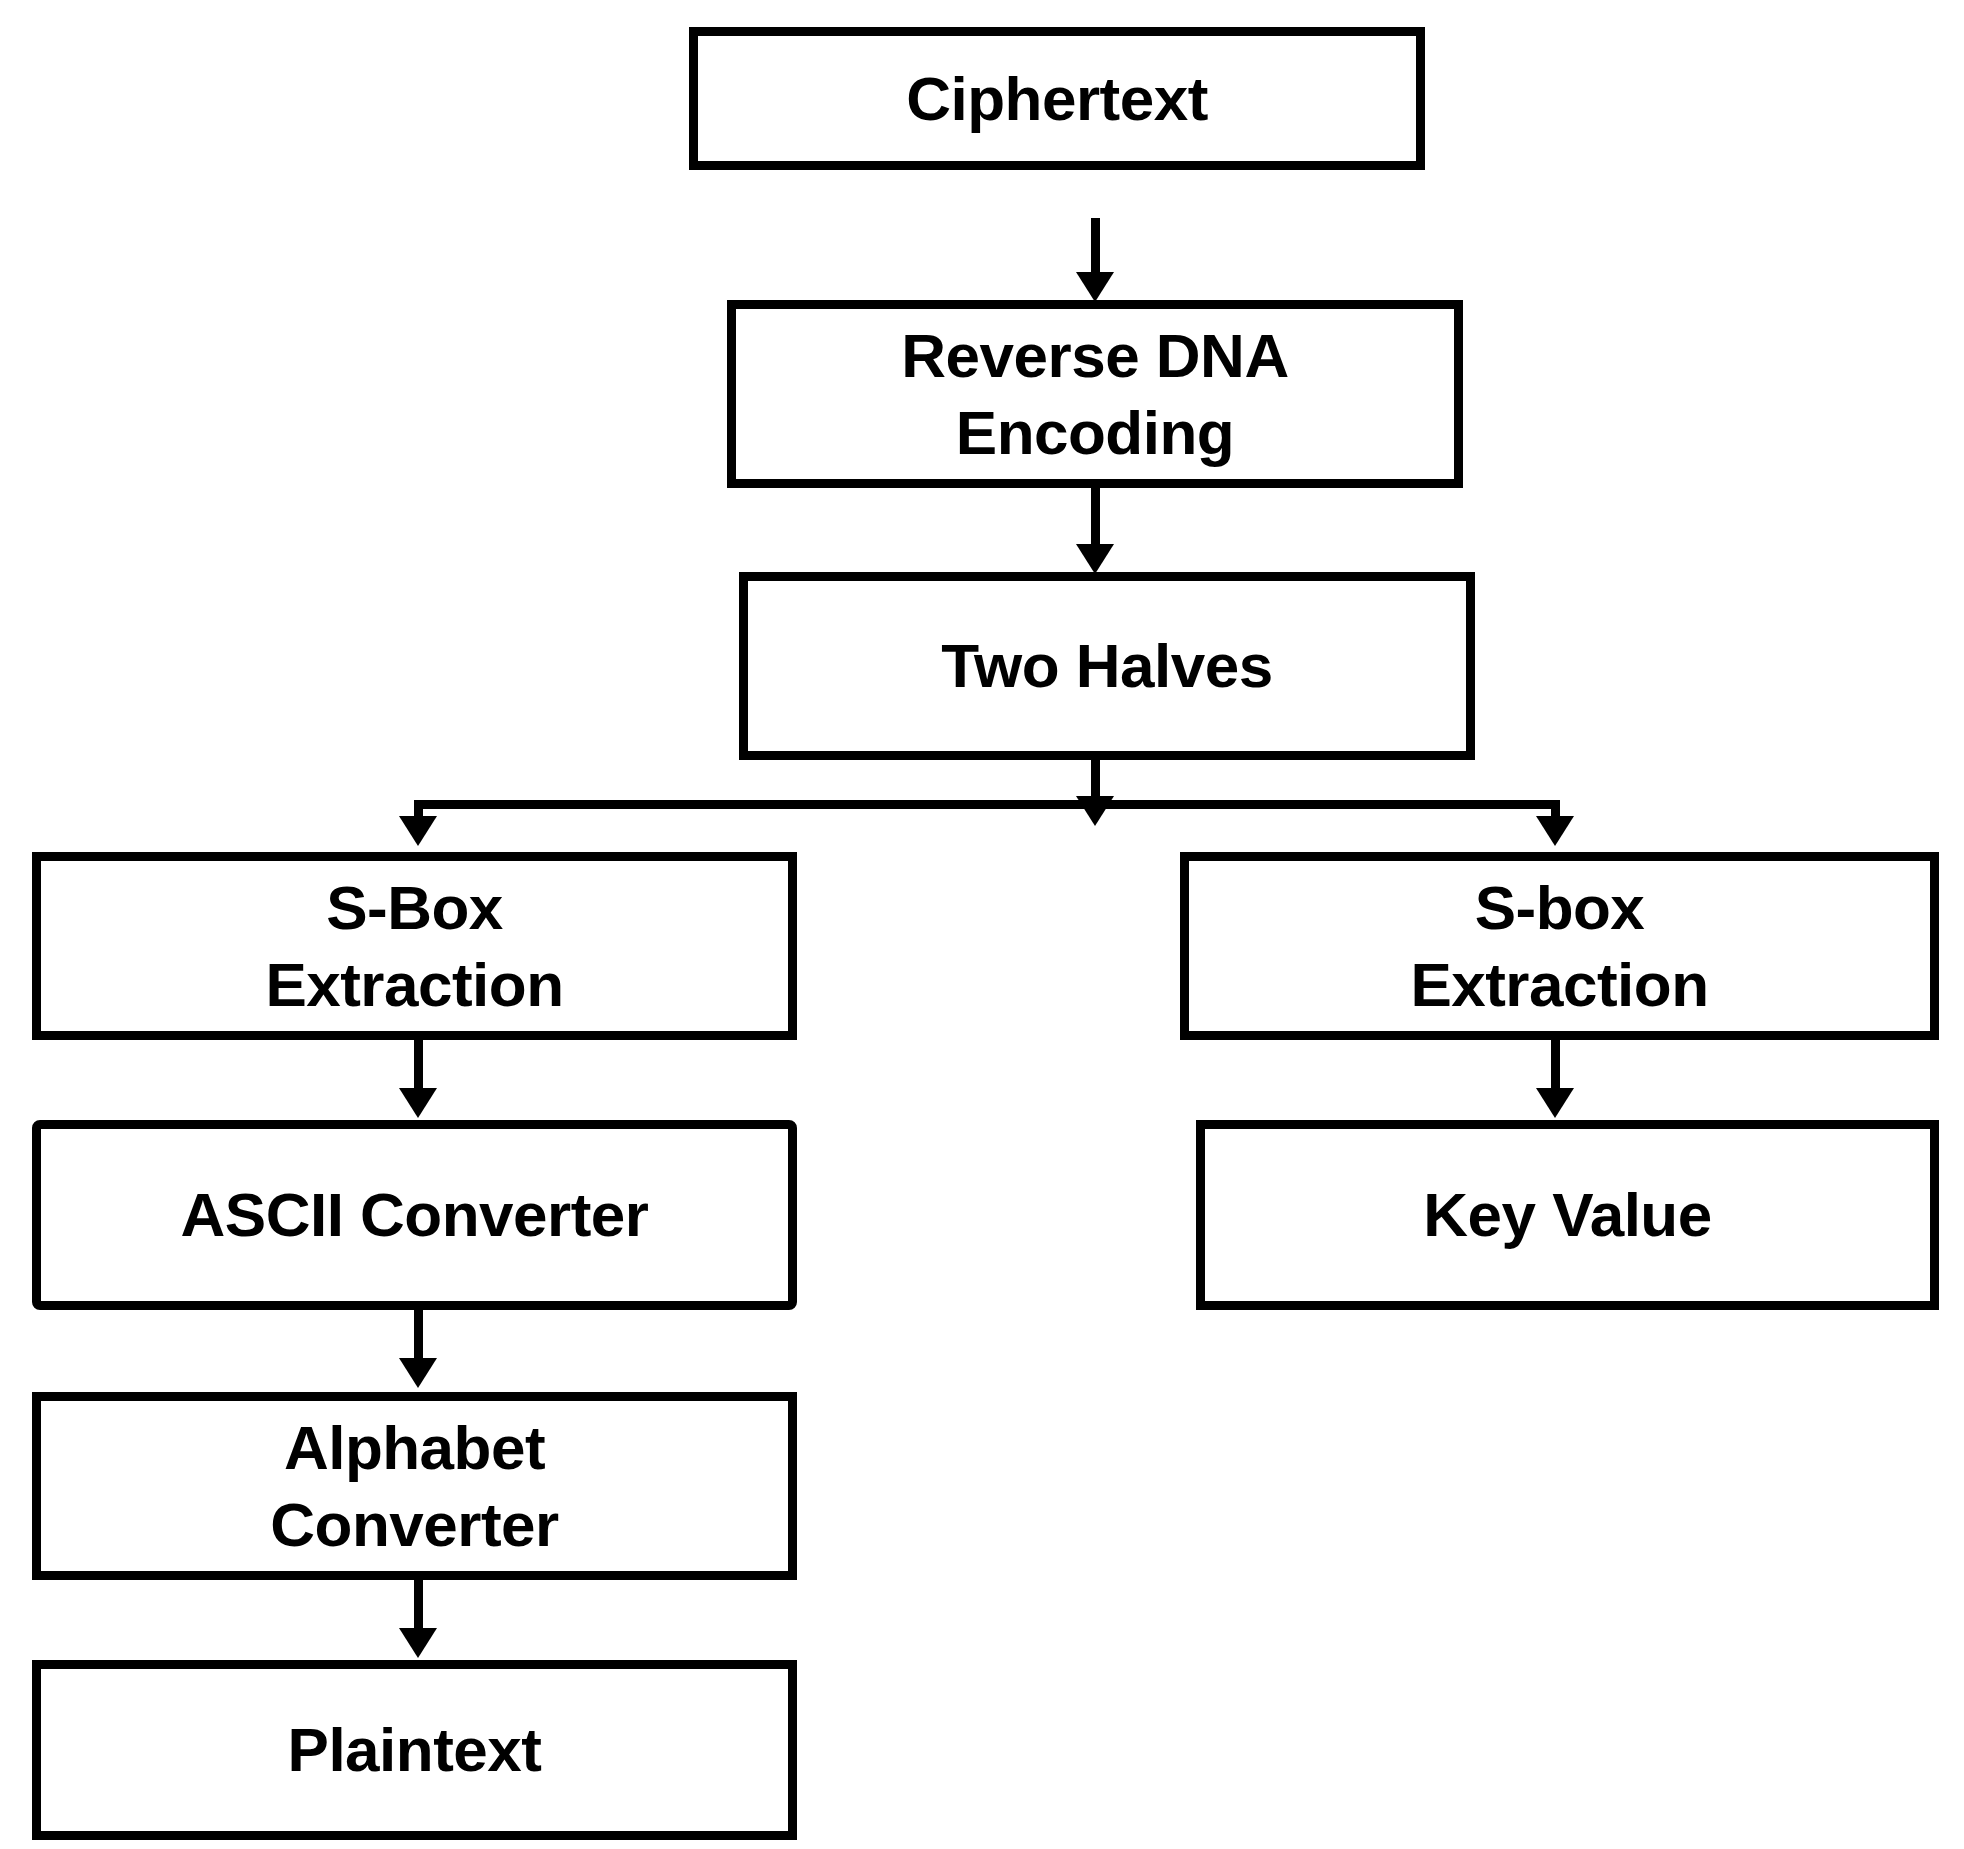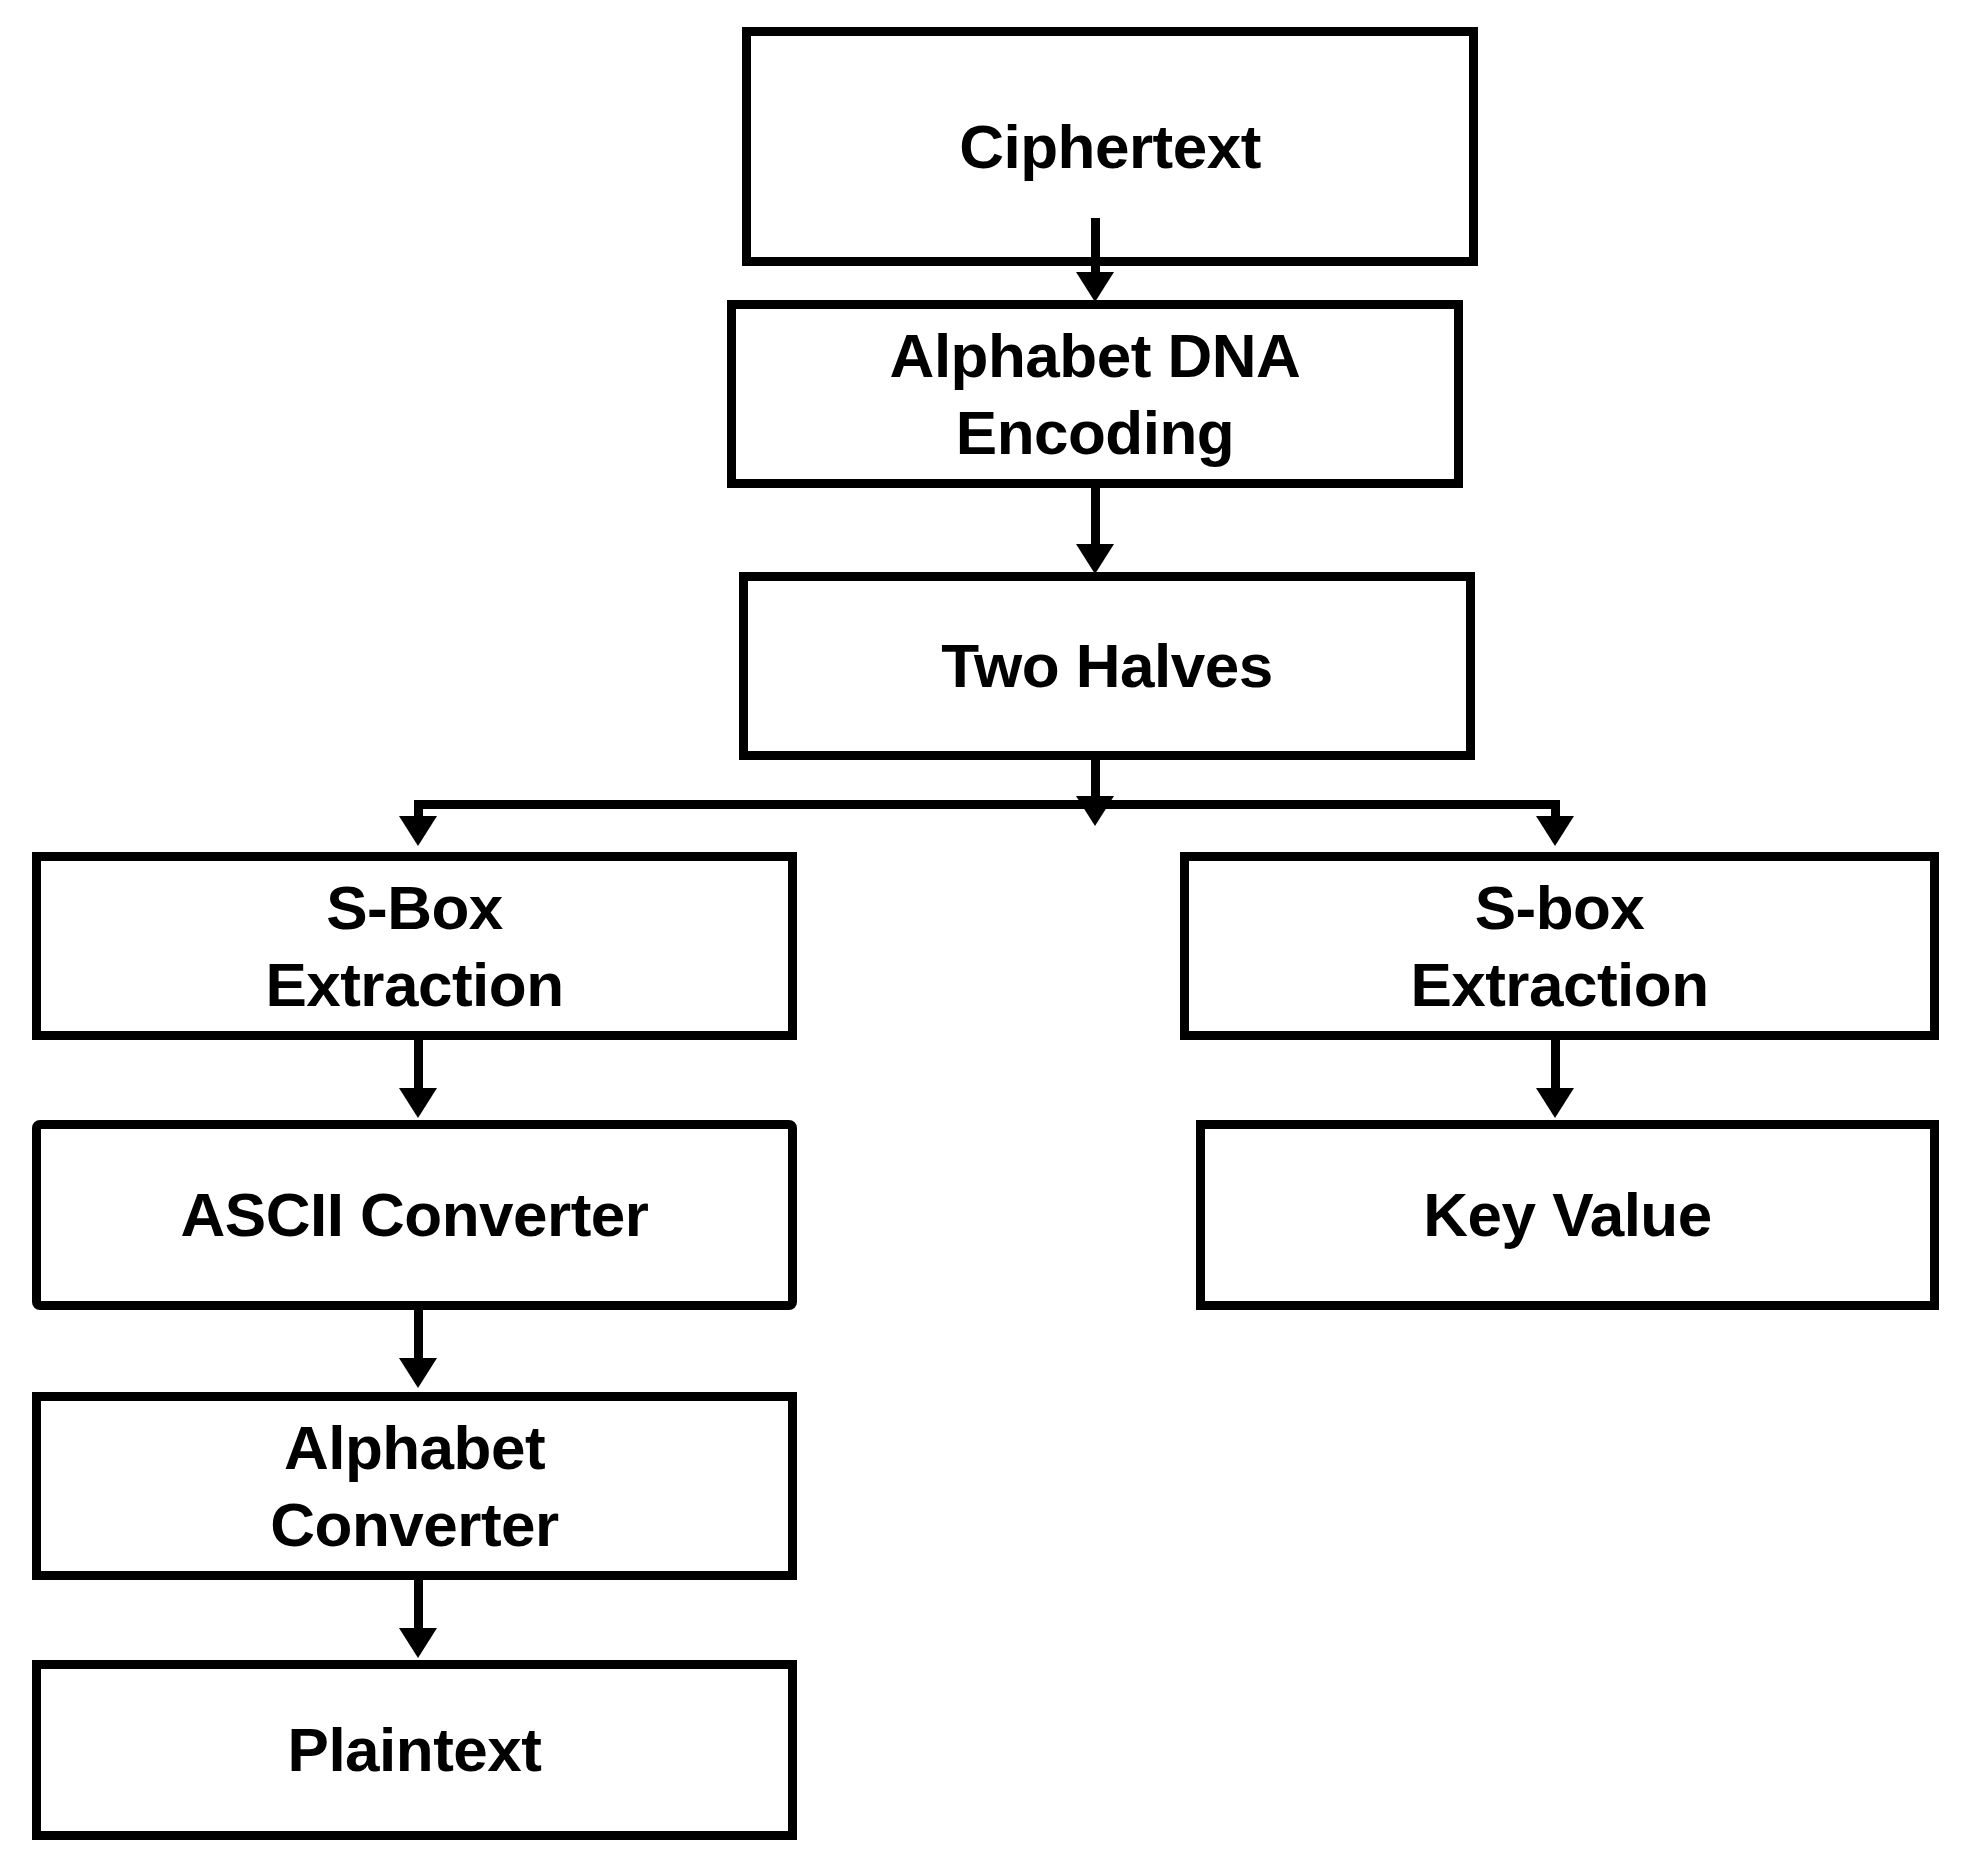--- a/index.html
+++ b/index.html
@@ -56,29 +56,29 @@
     border-left: 19px solid transparent;
     border-right: 19px solid transparent;
     border-top: 30px solid #000000;
   }
 </style>
 </head>
 <body>
 
 <div id="canvas">
 
-  <div class="node" style="left:742px; top:27px; width:736px; height:239px;">
+  <div class="node" style="left:689px; top:27px; width:736px; height:143px;">
     <span class="label">Ciphertext</span>
   </div>
 
   <div class="vline" style="left:1091px; top:218px; height:60px;"></div>
   <div class="arrowhead" style="left:1076px; top:272px;"></div>
 
   <div class="node two-line" style="left:727px; top:300px; width:736px; height:188px;">
-    <span class="label">Alphabet DNA
+    <span class="label">Reverse DNA
 Encoding</span>
   </div>
 
   <div class="vline" style="left:1091px; top:488px; height:62px;"></div>
   <div class="arrowhead" style="left:1076px; top:544px;"></div>
 
   <div class="node" style="left:727px; top:572px; width:736px; height:188px;margin-left:12px;">
     <span class="label">Two Halves</span>
   </div>
 

